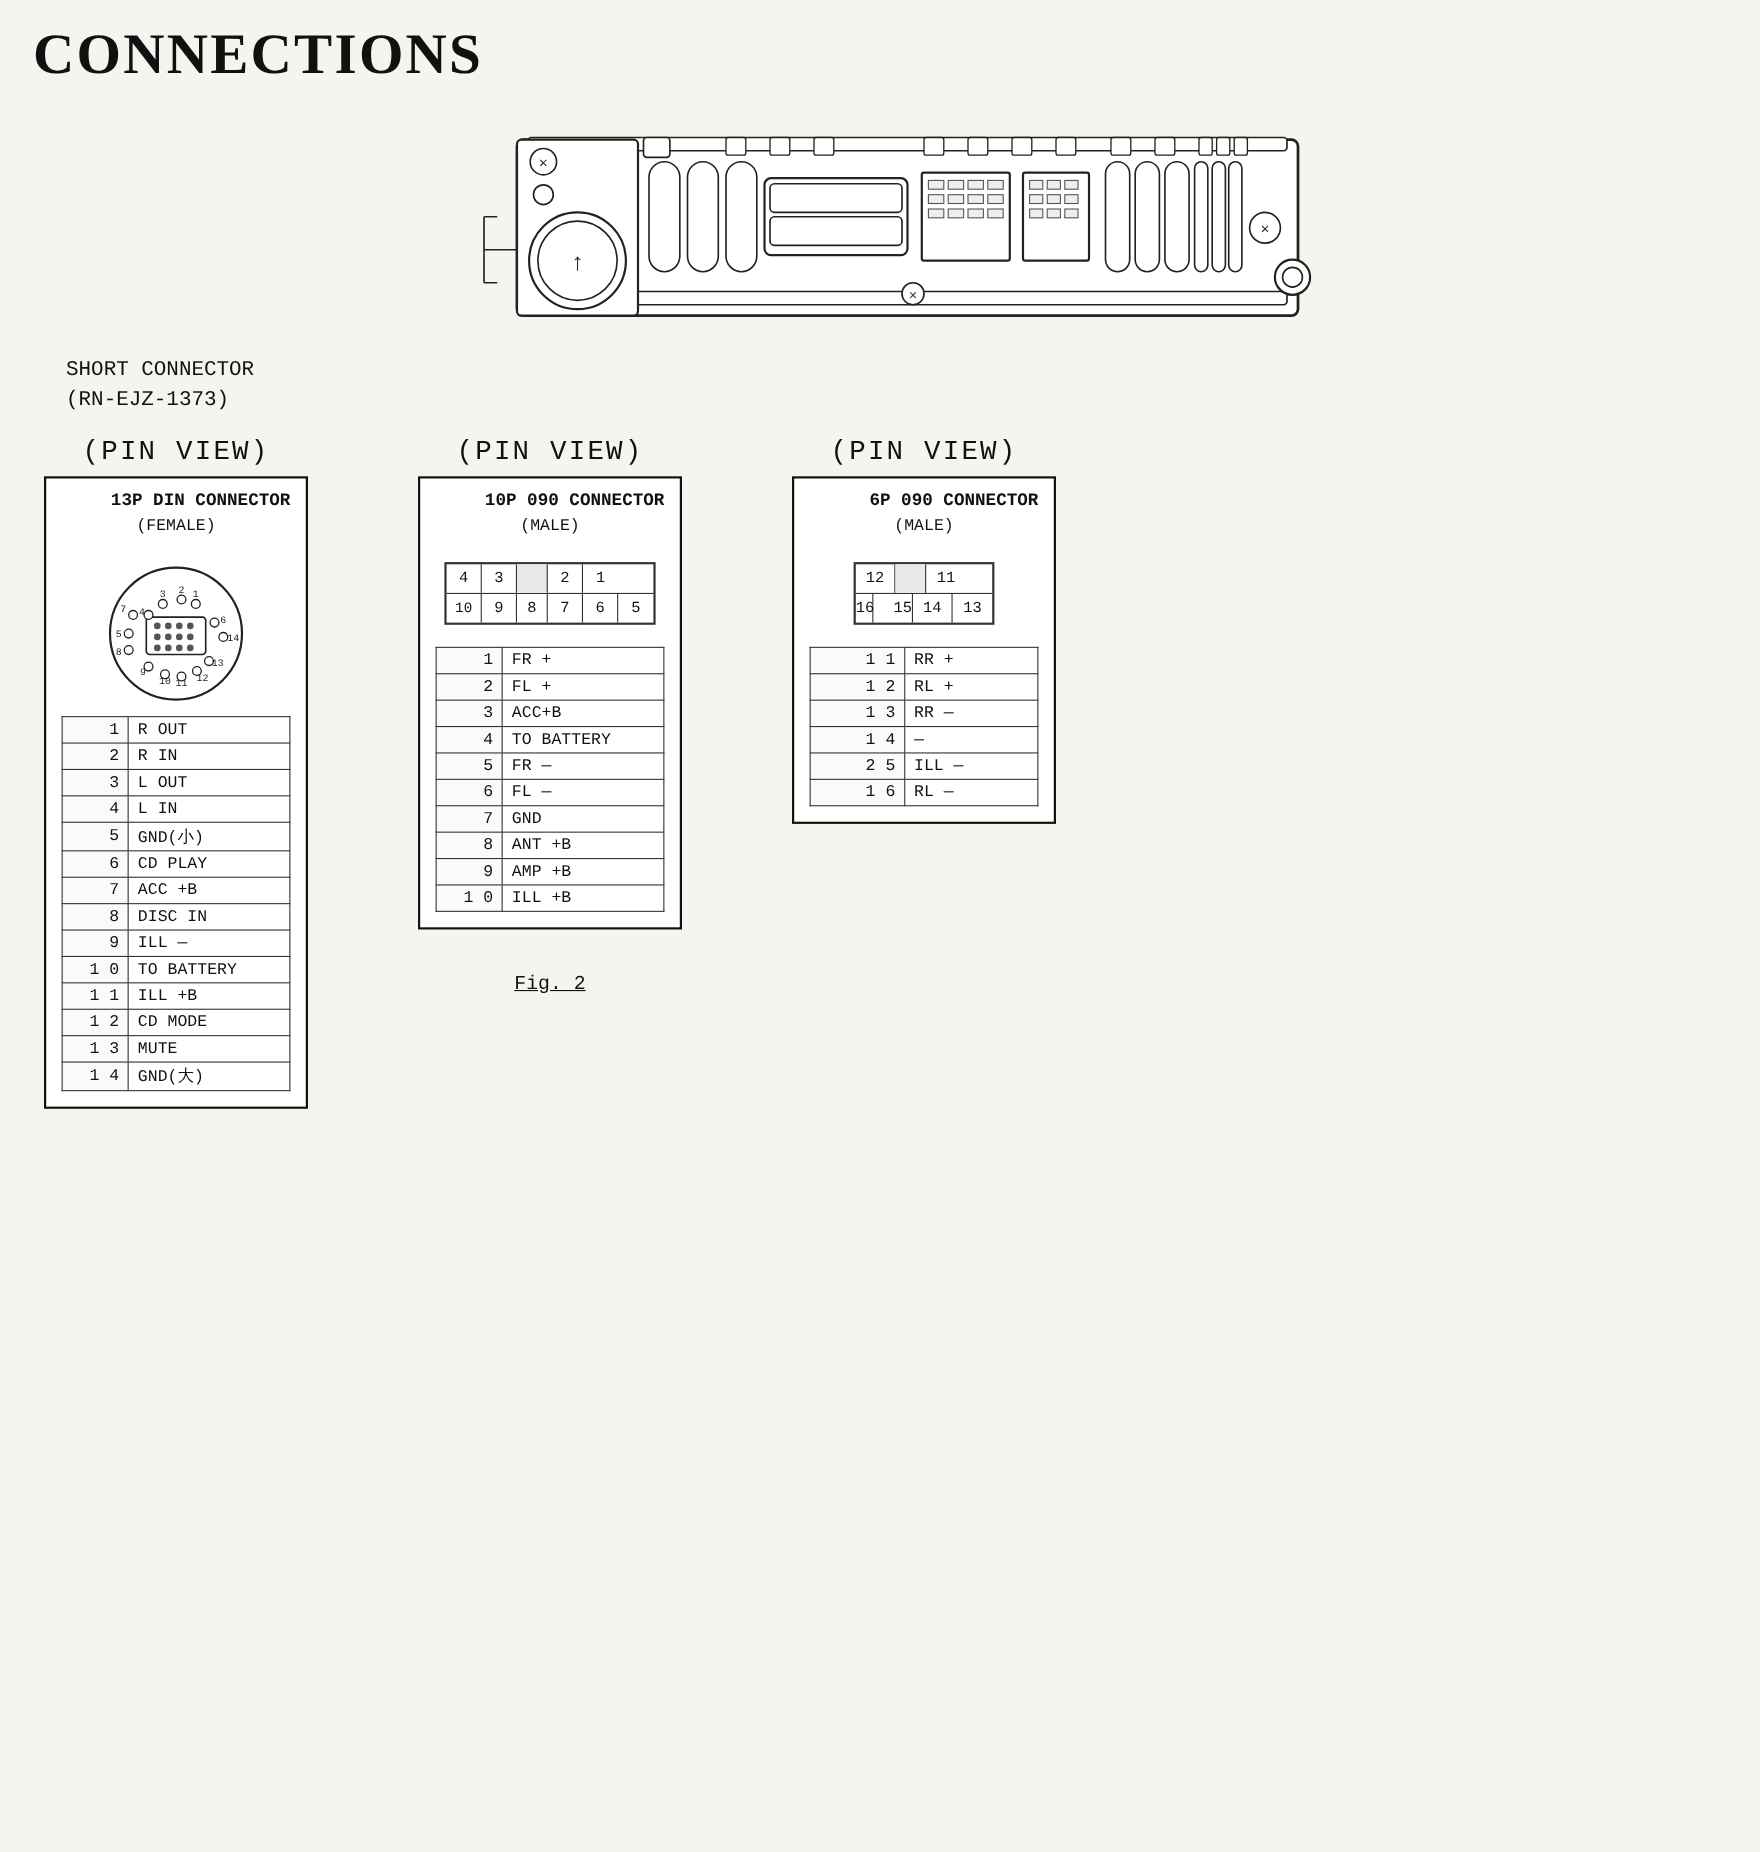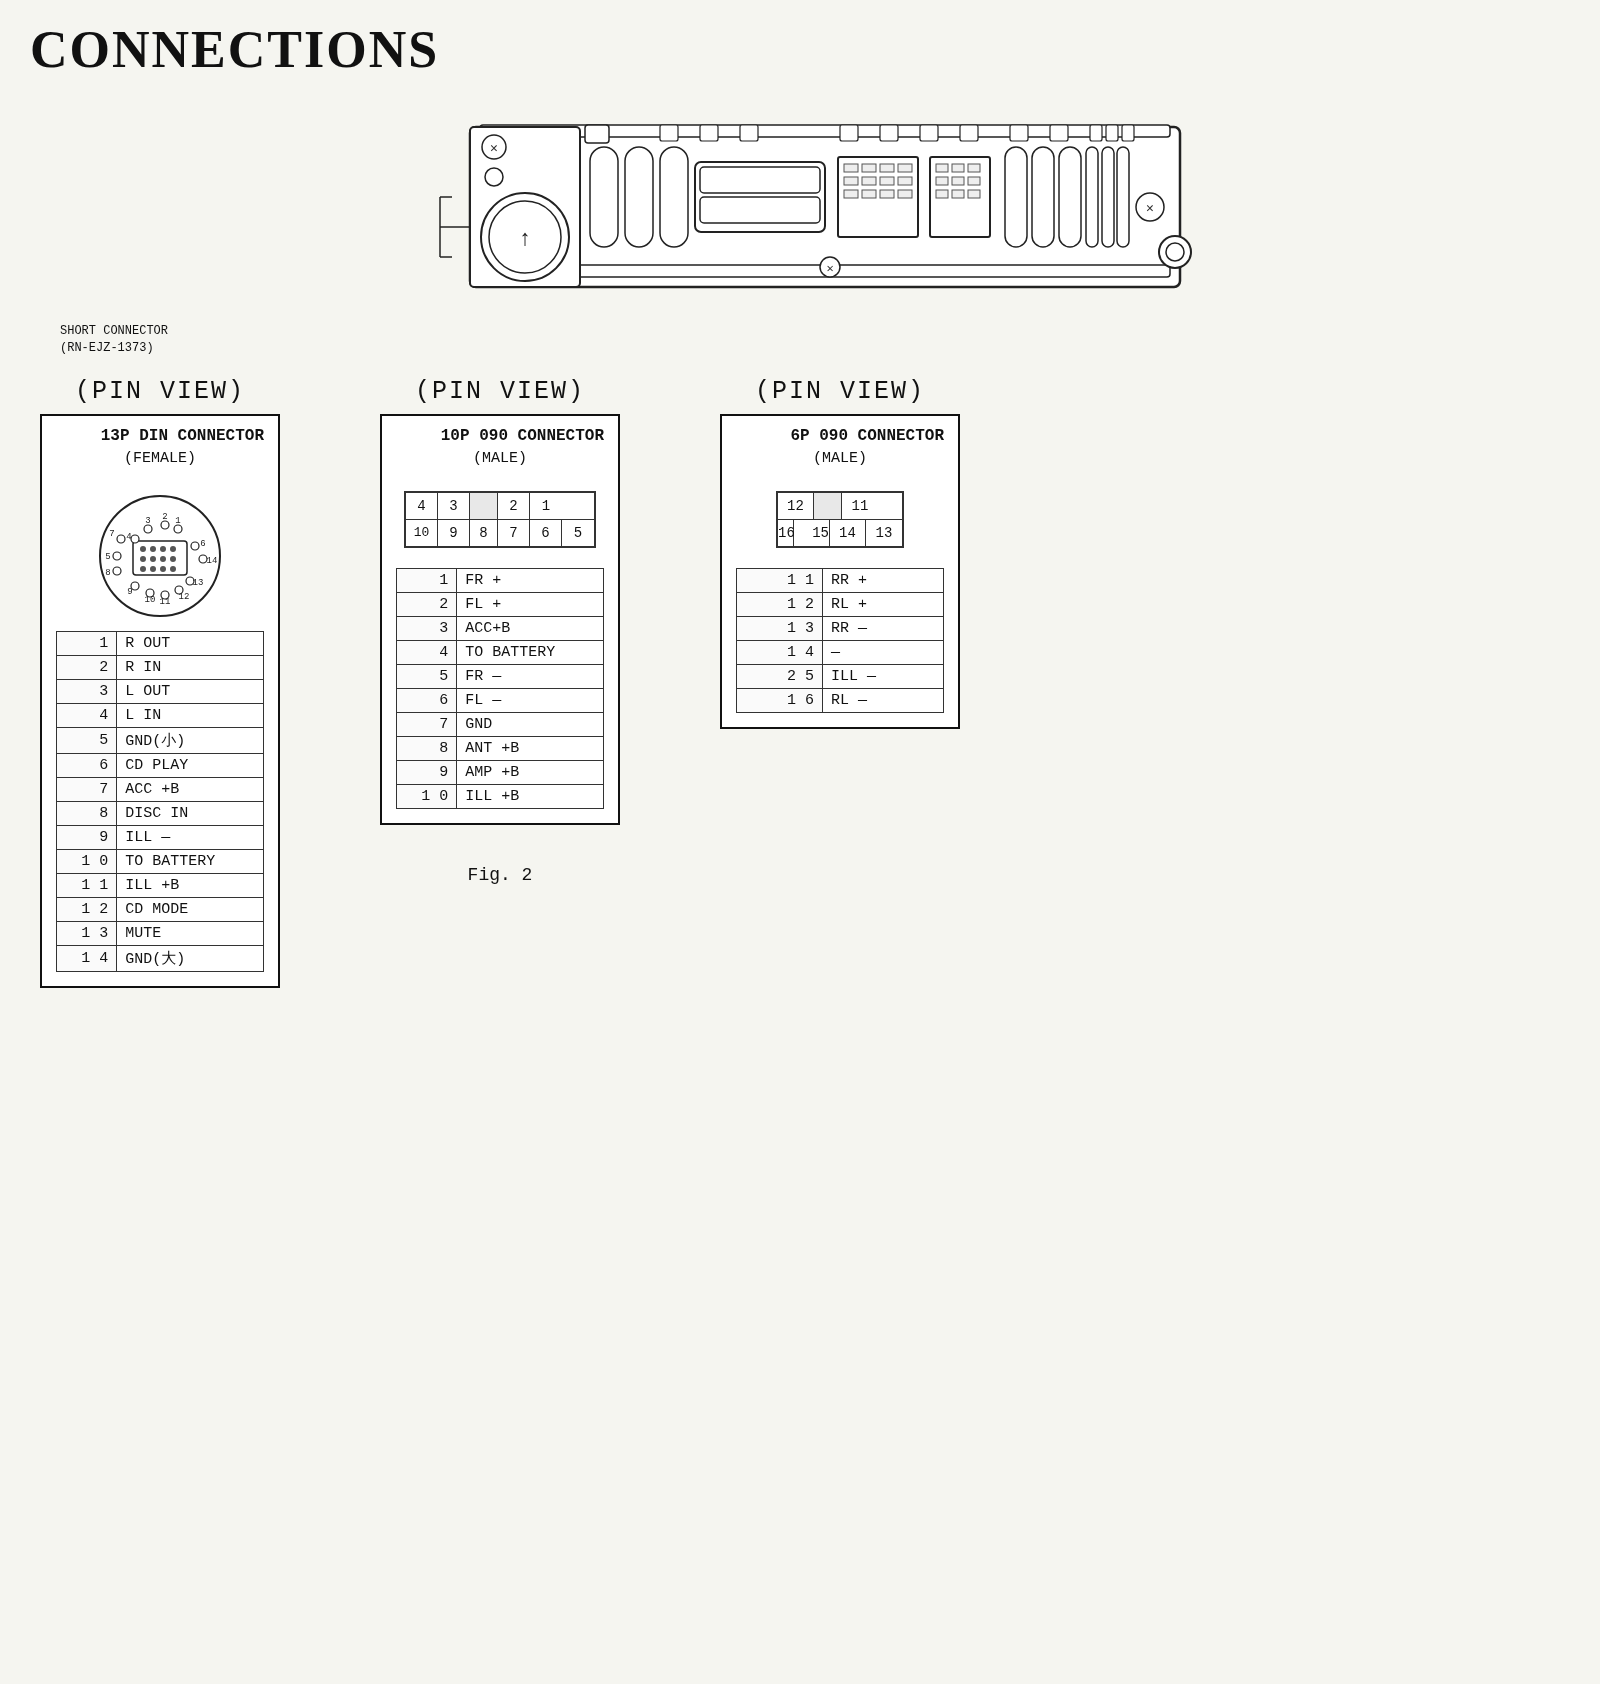--- a/index.html
+++ b/index.html
@@ -12,21 +12,21 @@
       color: #111;
     }
     .page-title {
       font-size: 52px;
       font-weight: 900;
       letter-spacing: 2px;
       margin-bottom: 18px;
       font-family: Liberation Serif, serif;
     }
     .short-connector-label {
-      font-size: 12px;
+      font-size: 19px;
       font-family: 'Courier New', Courier, monospace;
       margin-left: 30px;
       margin-bottom: 18px;
       line-height: 1.4;
     }
     .pin-tables-row {
       display: flex;
       flex-direction: row;
       gap: 40px;
       align-items: flex-start;
@@ -90,20 +90,21 @@
       display: flex;
       flex-direction: column;
       align-items: center;
       margin-bottom: 10px;
     }
     .fig-label {
       font-size: 18px;
       font-family: 'Courier New', Courier, monospace;
       margin-top: 30px;
       text-align: right;
+      text-decoration: underline;
     }
     
   </style>
 </head>
 <body>
 
 <div class="page-title">CONNECTIONS</div>
 
 <div style="display:flex; justify-content:center; margin-bottom:6px;">
   <svg width="820" height="220" viewBox="0 0 820 220" style="display:block;">

